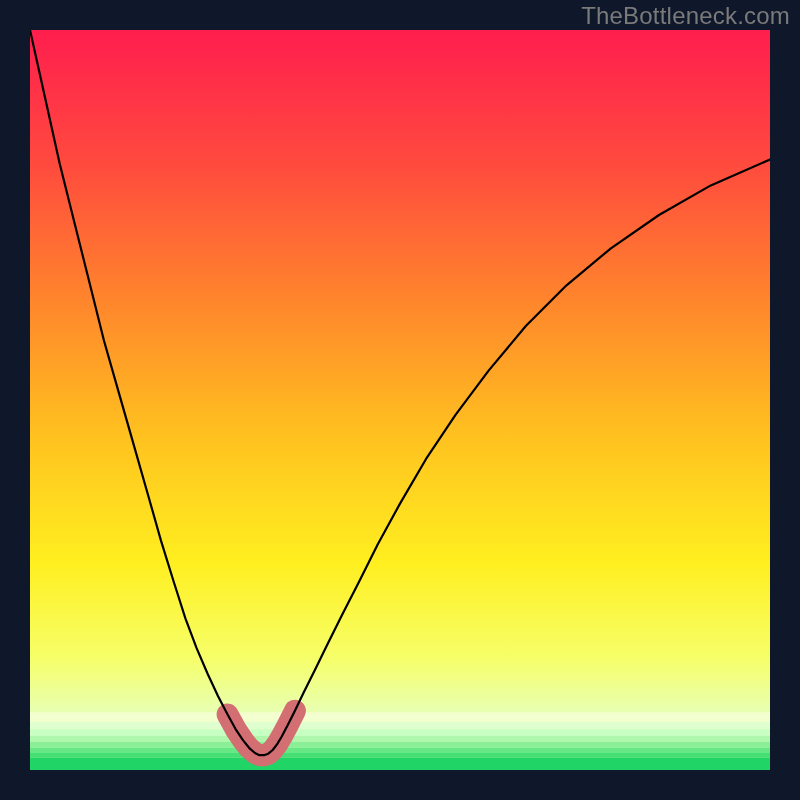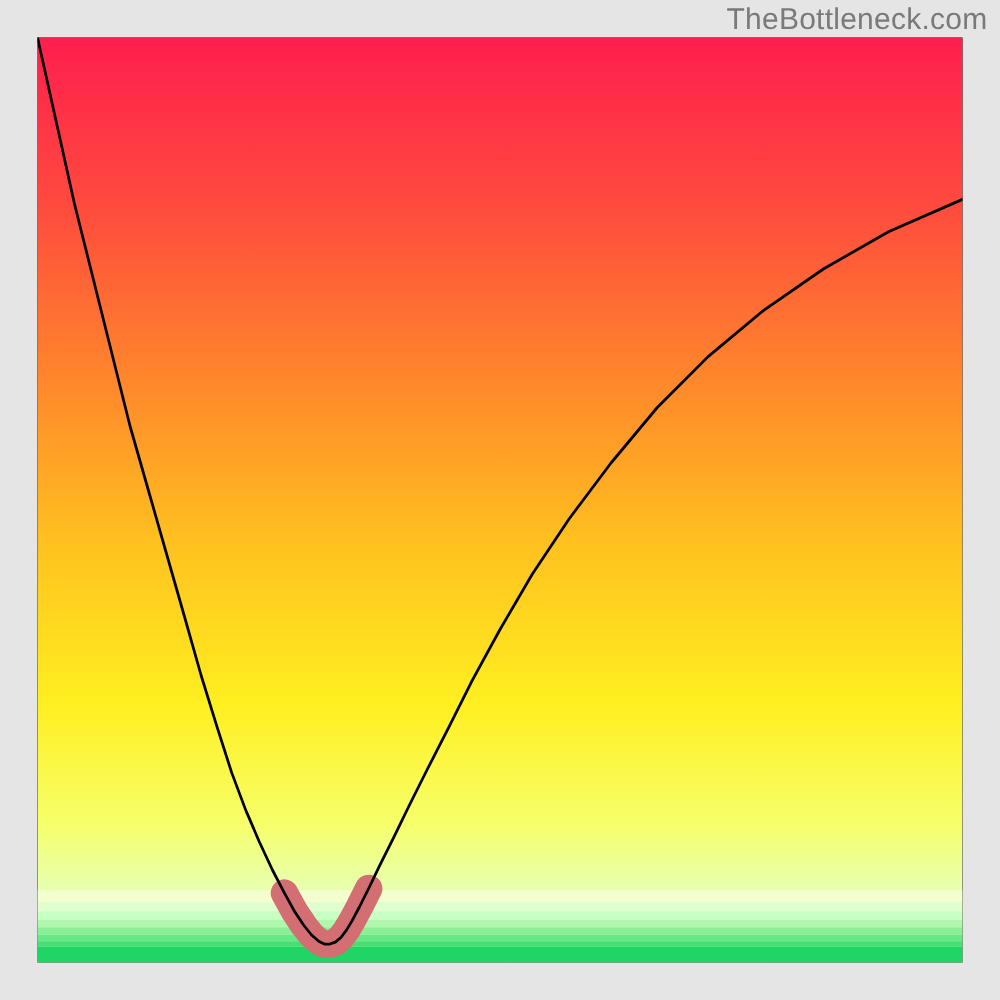--- a/index.html
+++ b/index.html
@@ -1,21 +1,21 @@
 <!DOCTYPE html>
 <html><head>
 <meta charset="utf-8">
 <style>
   * { margin: 0; padding: 0; box-sizing: border-box; }
   html, body { width: 800px; height: 800px; overflow: hidden; background: #000; }
   .frame {
     position: relative;
     width: 800px;
     height: 800px;
-    background: #e5e5e5;
+    background: #0f172a;
   }
   .watermark {
     position: absolute;
     top: 2px;
     right: 10px;
     font-family: Arial, Helvetica, sans-serif;
     font-size: 24px;
     font-weight: 500;
     color: #7a7a7a;
     letter-spacing: 0.2px;

